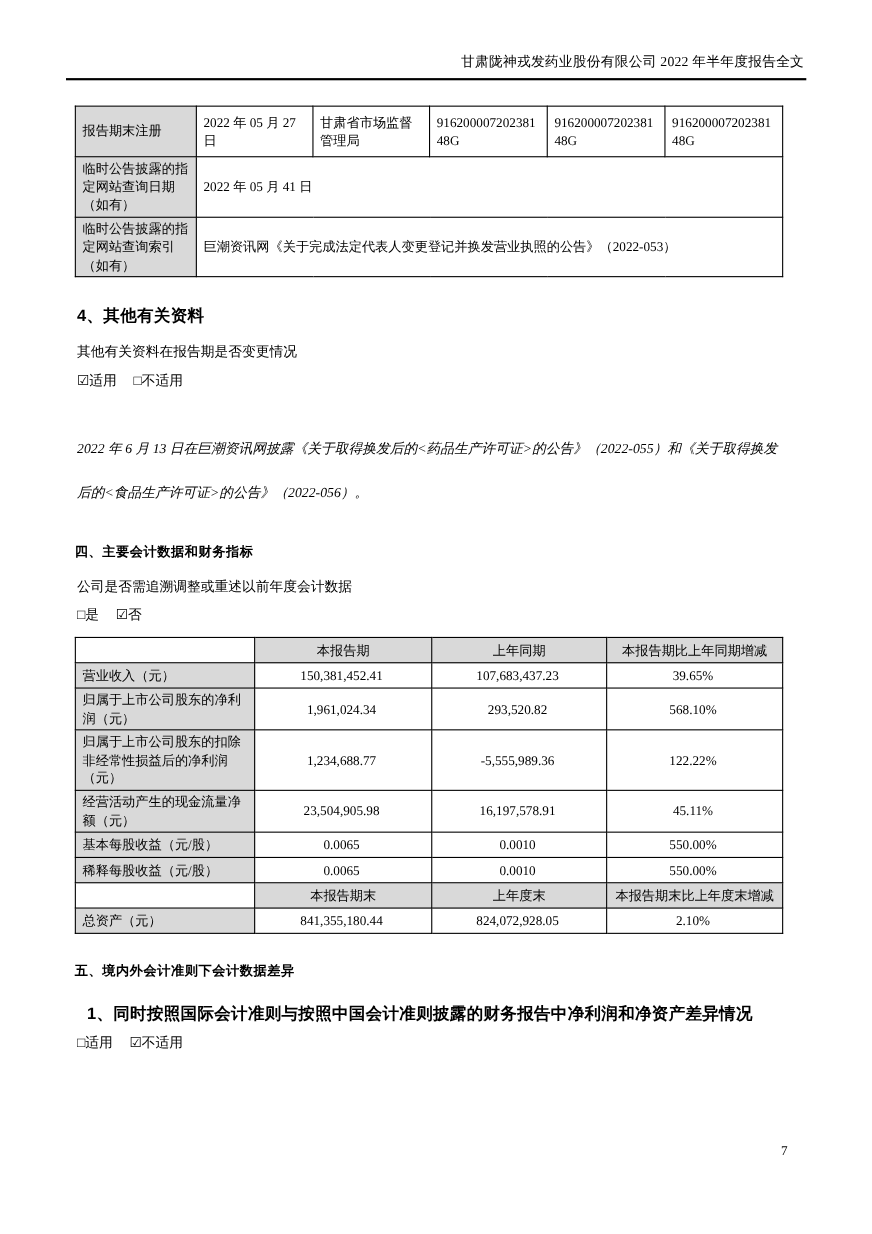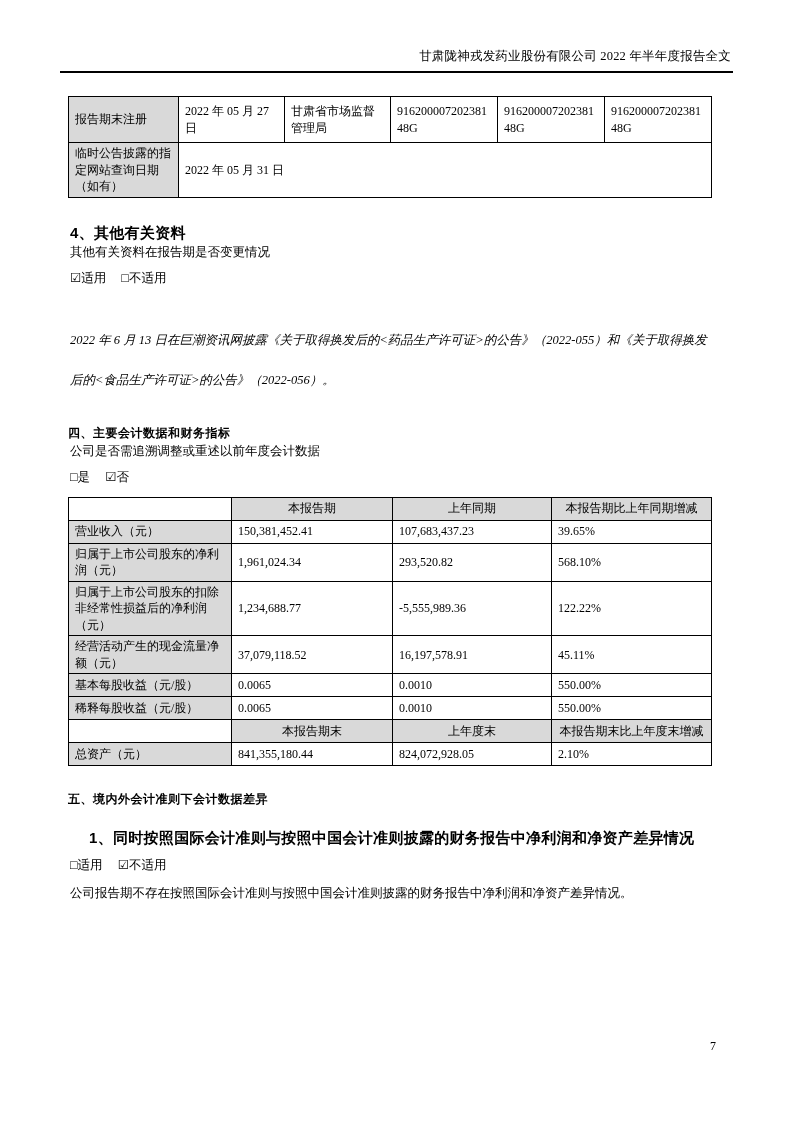--- a/index.html
+++ b/index.html
@@ -26,42 +26,42 @@
   main{margin:0 82px 0 68px;width:643px;}
 
   table{border-collapse:collapse;width:100%;table-layout:fixed;font-size:12px;}
   td{
     border:1px solid var(--border);
     padding:2px 6px;vertical-align:middle;line-height:1.38;
   }
   td.lbl{background:var(--cell-gray);text-align:left;}
   td.hd{background:var(--cell-gray);text-align:center;}
   td.corner{background:#ffffff;}
-  td.num{text-align:left;padding-right:9px;}
+  td.num{text-align:center;padding-right:9px;}
   td.ba{word-break:break-all;}
 
   .info-table{margin-top:23px;}
   .info-table tr.r1{height:46px;}
   .info-table tr.r2{height:46px;}
   .info-table tr.r3{height:50px;}
 
   .fin-table{margin-top:11px;}
   .fin-table tr{height:23px;}
 
   h2.sec{
     font-family:"Liberation Sans","DejaVu Sans",sans-serif;
     font-weight:bold;font-size:12px;margin:25px 0 0 0;letter-spacing:.5px;
   }
   h3.sub{
     font-family:"Liberation Sans","DejaVu Sans",sans-serif;
     font-weight:bold;font-size:15px;margin:26px 0 0 2px;letter-spacing:.3px;
   }
-  h3.sub.indent{margin-left:21px;margin-top:21px;}
+  h3.sub.indent{margin-left:11px;margin-top:21px;}
   p{margin:0;}
-  p.q{margin:1px 0 0 2px;}
+  p.q{margin:15px 0 0 2px;}
   p.checkline{margin:9px 0 0 2px;}
   p.checkline .grp2{margin-left:12px;}
   p.checkline .chk{font-size:12.5px;}
   p.para{margin:33px 0 0 2px;line-height:40px;font-style:italic;}
   p.body-line{margin:11px 0 0 2px;}
   .mt20{margin-top:19px;}
   .mt34{margin-top:34px;}
 
   .page-num{
     position:absolute;top:1039px;left:710px;font-size:12px;
@@ -91,21 +91,25 @@
           <tr class="r1">
         <td class="lbl">报告期末注册</td>
         <td>2022 年 05 月 27 日</td>
         <td>甘肃省市场监督管理局</td>
         <td class="ba">91620000720238148G</td>
         <td class="ba">91620000720238148G</td>
         <td class="ba">91620000720238148G</td>
       </tr>
       <tr class="r2">
         <td class="lbl">临时公告披露的指定网站查询日期（如有）</td>
-        <td colspan="5">2022 年 05 月 31 日</td>
+        <td colspan="5">2022 年 05 月 41 日</td>
+      </tr>
+      <tr class="r3">
+        <td class="lbl">临时公告披露的指定网站查询索引（如有）</td>
+        <td colspan="5">巨潮资讯网《关于完成法定代表人变更登记并换发营业执照的公告》（2022-053）</td>
       </tr>
     </tbody>
       </table>
 
     <h3 class="sub">4、其他有关资料</h3>
     <p class="q">其他有关资料在报告期是否变更情况</p>
     <p class="checkline">
       <span class="chk">☑</span><span>适用</span>
       <span class="chk grp2">□</span><span>不适用</span>
     </p>
@@ -145,21 +149,21 @@
         <td class="num">568.10%</td>
       </tr>
       <tr>
         <td class="lbl">归属于上市公司股东的扣除非经常性损益后的净利润（元）</td>
         <td class="num">1,234,688.77</td>
         <td class="num">-5,555,989.36</td>
         <td class="num">122.22%</td>
       </tr>
       <tr>
         <td class="lbl">经营活动产生的现金流量净额（元）</td>
-        <td class="num">37,079,118.52</td>
+        <td class="num">23,504,905.98</td>
         <td class="num">16,197,578.91</td>
         <td class="num">45.11%</td>
       </tr>
       <tr>
         <td class="lbl">基本每股收益（元/股）</td>
         <td class="num">0.0065</td>
         <td class="num">0.0010</td>
         <td class="num">550.00%</td>
       </tr>
       <tr>
@@ -182,19 +186,18 @@
       </tr>
     </tbody>
       </table>
 
     <h2 class="sec mt34">五、境内外会计准则下会计数据差异</h2>
     <h3 class="sub indent">1、同时按照国际会计准则与按照中国会计准则披露的财务报告中净利润和净资产差异情况</h3>
     <p class="checkline mt20">
       <span class="chk">□</span><span>适用</span>
       <span class="chk grp2">☑</span><span>不适用</span>
     </p>
-    <p class="body-line">公司报告期不存在按照国际会计准则与按照中国会计准则披露的财务报告中净利润和净资产差异情况。</p>
 
   </main>
 
   <div class="page-num">7</div>
 
 </div>
 
 </body></html>

